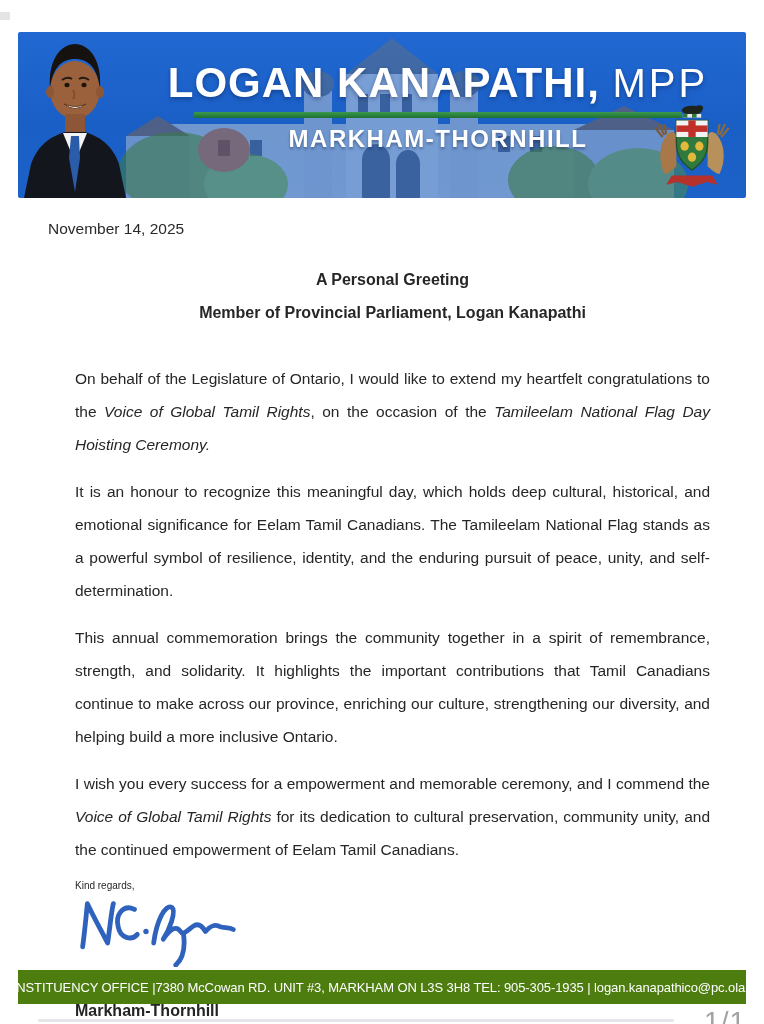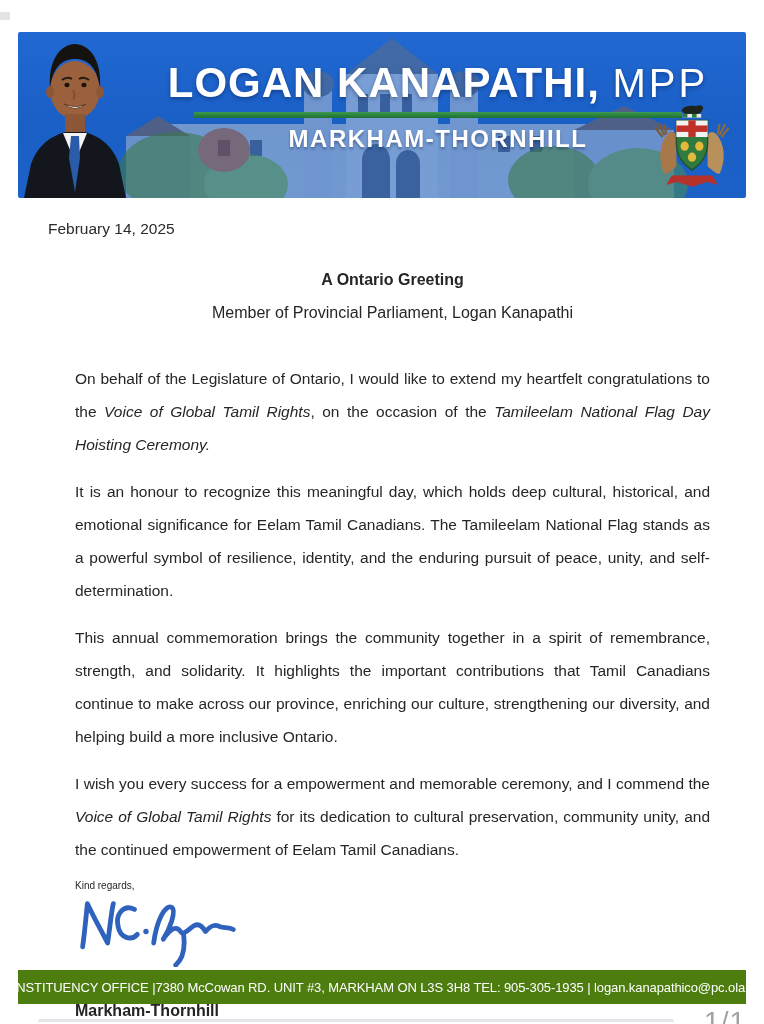--- a/index.html
+++ b/index.html
@@ -35,21 +35,21 @@
   .banner-riding {
     color:#fff; font-size:24px; font-weight:700; letter-spacing:1.5px;
     text-shadow:0 2px 3px rgba(0,10,40,.35);
   }
   
   .letter { position:absolute; left:0; top:186px; width:764px; padding:0 54px 0 75px; }
   .date { margin:22px 0 0 -27px; font-size:15.5px; color:#2a2a2a; }
   .heading-block { text-align:center; margin-top:33px; }
   .heading-1 { font-size:16px; font-weight:700; color:#262626; }
   .heading-2 { font-size:15.5px; font-style:italic; margin-top:15px; color:#2a2a2a; }
-  .heading-3 { font-size:16px; font-weight:400; margin-top:15px; color:#262626; }
+  .heading-3 { font-size:16px; font-weight:700; margin-top:15px; color:#262626; }
   .body-text { margin-top:40px; }
   .para {
     font-size:15.5px; line-height:33px; text-align:justify; color:#262626;
     margin-bottom:14px;
   }
   .para em { font-style:italic; }
   .closing { font-size:10px; color:#262626; margin-top:12px; }
   .signature { display:block; width:165px; height:72px; margin:4px 0 2px 0; }
   .sig-name { font-size:16px; font-weight:700; color:#242424; line-height:28px; }
   
@@ -158,24 +158,24 @@
       <rect x="33" y="25.5" width="34" height="7" fill="#c03028"></rect>
       <ellipse cx="42" cy="48" rx="4.5" ry="5" fill="#e2b93b"></ellipse>
       <ellipse cx="58" cy="48" rx="4.5" ry="5" fill="#e2b93b"></ellipse>
       <ellipse cx="50" cy="60" rx="4.5" ry="5" fill="#e2b93b"></ellipse>
 
       <path d="M28,80 L72,80 L78,90 L66,87 L50,92 L34,87 L22,90 Z" fill="#b5312c"></path>
     </svg>
   </div>
 
   <div class="letter">
-    <div class="date">February 14, 2025</div>
+    <div class="date">November 14, 2025</div>
 
     <div class="heading-block">
-      <div class="heading-1">A Ontario Greeting</div>
+      <div class="heading-1">A Personal Greeting</div>
       <div class="heading-3">Member of Provincial Parliament, Logan Kanapathi</div>
     </div>
 
     <div class="body-text">
         <p class="para"><span>On behalf of the Legislature of Ontario, I would like to extend my heartfelt congratulations to the </span><em>Voice of Global Tamil Rights</em><span>, on the occasion of the </span><em>Tamileelam National Flag Day Hoisting Ceremony.</em></p>
         <p class="para"><span>It is an honour to recognize this meaningful day, which holds deep cultural, historical, and emotional significance for Eelam Tamil Canadians. The Tamileelam National Flag stands as a powerful symbol of resilience, identity, and the enduring pursuit of peace, unity, and self-determination.</span></p>
         <p class="para"><span>This annual commemoration brings the community together in a spirit of remembrance, strength, and solidarity. It highlights the important contributions that Tamil Canadians continue to make across our province, enriching our culture, strengthening our diversity, and helping build a more inclusive Ontario.</span></p>
         <p class="para"><span>I wish you every success for a empowerment and memorable ceremony, and I commend the </span><em>Voice of Global Tamil Rights</em><span> for its dedication to cultural preservation, community unity, and the continued empowerment of Eelam Tamil Canadians.</span></p>
       </div>
 

